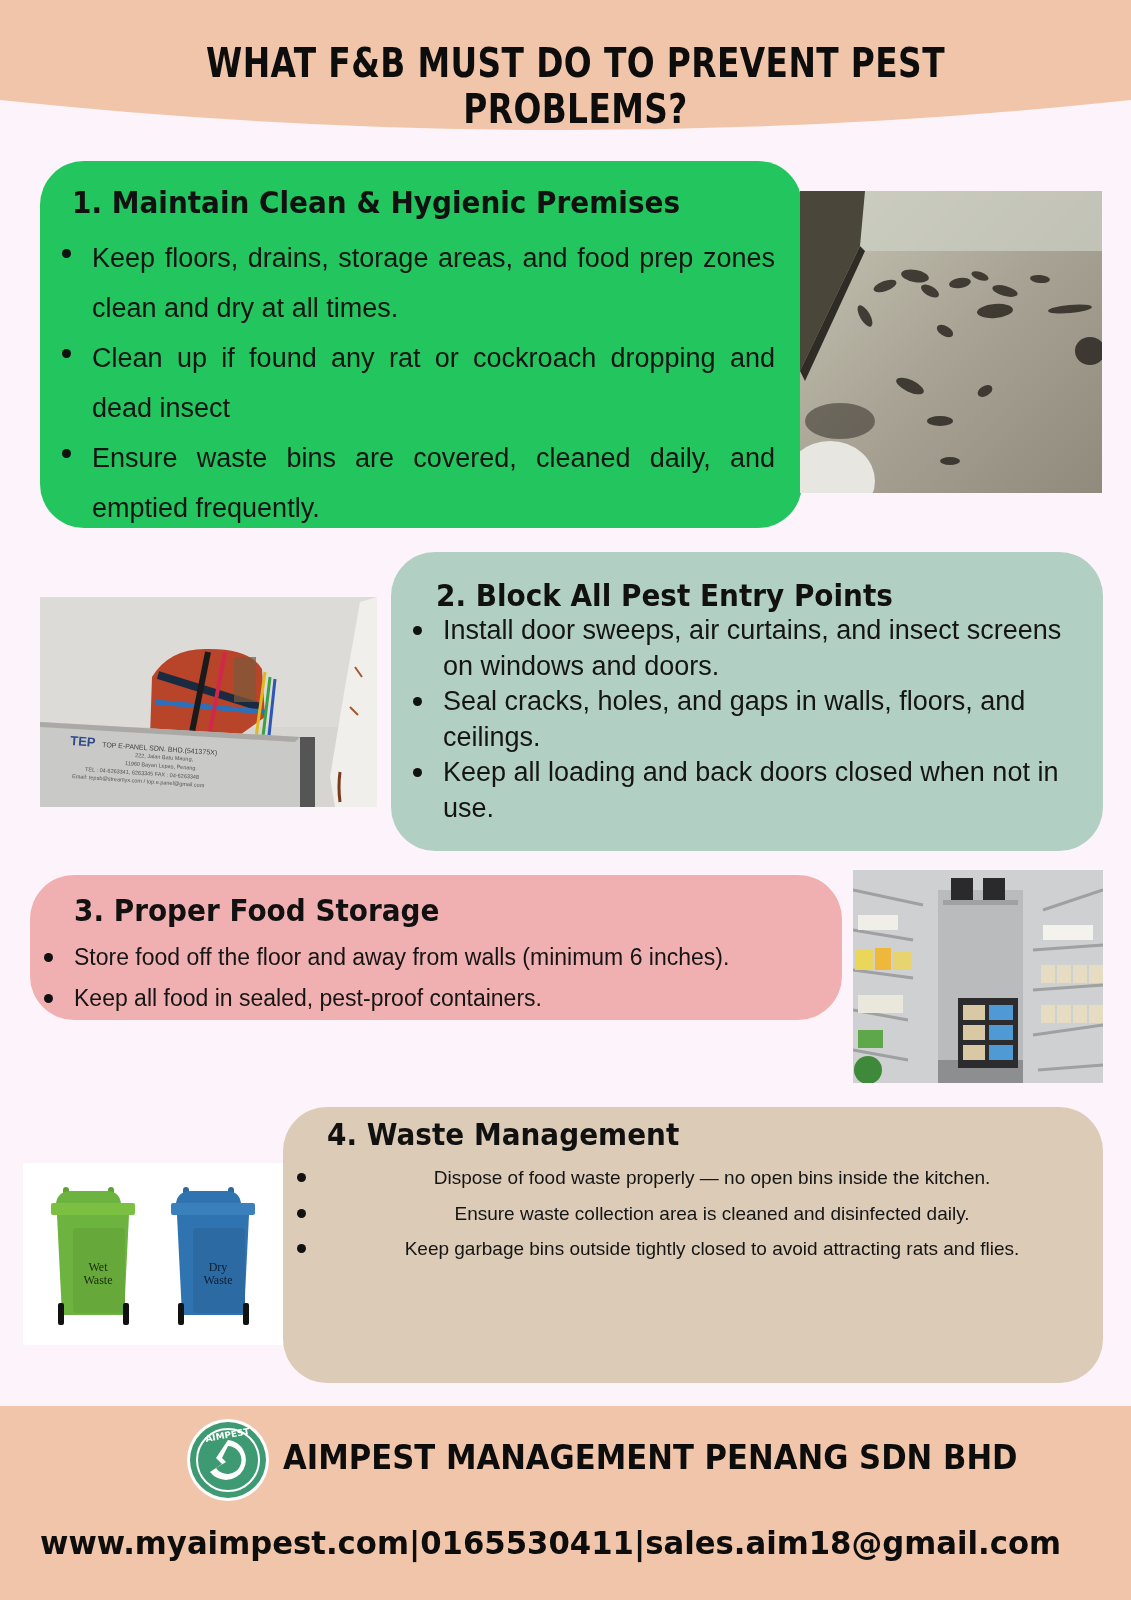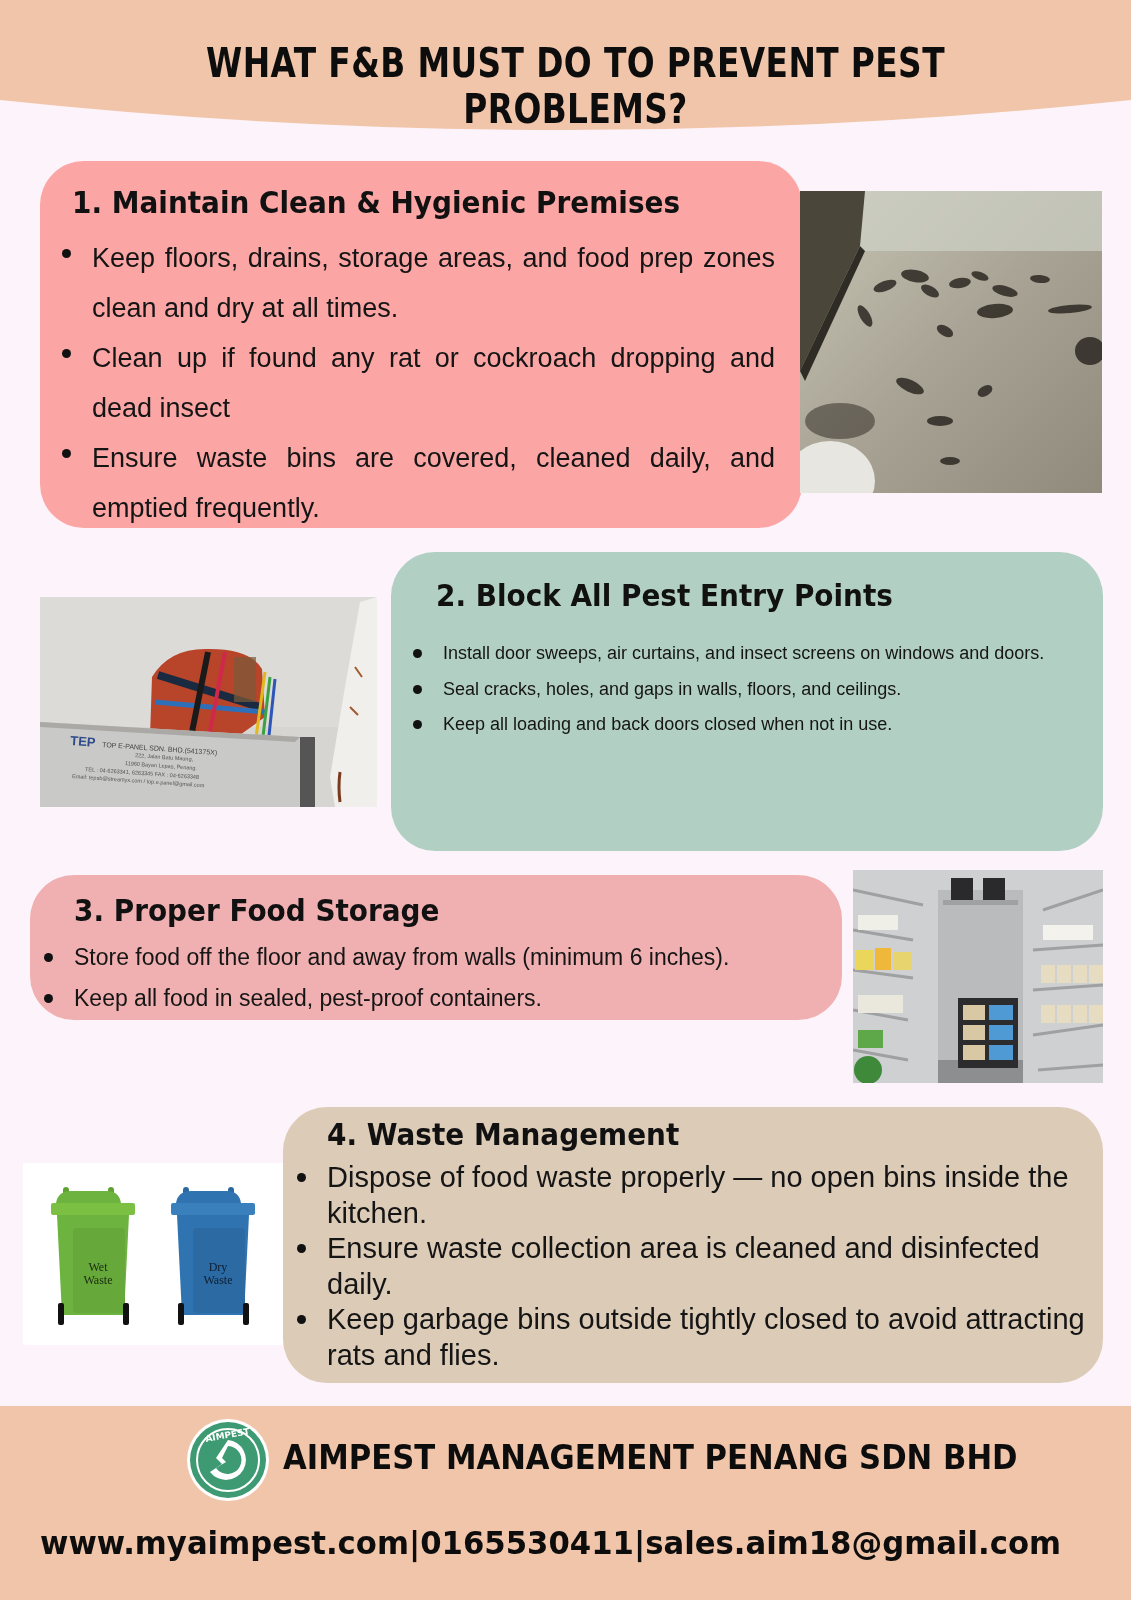--- a/index.html
+++ b/index.html
@@ -35,38 +35,38 @@
     font-family: "Liberation Sans", sans-serif;
     color: #151515;
   }
   .card li {
     position: relative; padding-left: 52px;
   }
   .card li::before {
     content: ""; position: absolute; left: 22px; width: 9px; height: 9px;
     border-radius: 50%; background: #111;
   }
-  .c1 { left: 40px; top: 161px; width: 762px; height: 367px; background: #fca5a5; }
+  .c1 { left: 40px; top: 161px; width: 762px; height: 367px; background: #22c55e; }
   .c1 h2 { left: 32px; top: 24px; }
   .c1 ul { left: 0px; top: 72px; width: 735px; font-size: 27px; line-height: 50px; text-align: justify; }
   .c1 li::before { top: 16px; }
 
   .c2 { left: 391px; top: 552px; width: 712px; height: 299px; background: #b2cfc3; padding-left: 16px; }
   .c2 h2 { left: 45px; top: 26px; }
-  .c2 ul { left: 0px; top: 84px; width: 690px; font-size: 18px; line-height: 35.5px; }
+  .c2 ul { left: 0px; top: 61px; width: 690px; font-size: 27px; line-height: 35.5px; }
   .c2 li::before { top: 13px; }
 
   .c3 { left: 30px; top: 875px; width: 812px; height: 145px; background: #f0b0b1; }
   .c3 h2 { left: 44px; top: 18px; }
   .c3 ul { left: -8px; top: 62px; width: 800px; font-size: 23px; line-height: 41px; }
   .c3 li::before { top: 16px; }
 
-  .c4 { left: 283px; top: 1107px; width: 820px; height: 276px; background: #dccbb7; }
+  .c4 { left: 283px; top: 1107px; width: 820px; height: 276px; background: #dccbb7; text-align: center; }
   .c4 h2 { left: 44px; top: 10px; }
-  .c4 ul { left: -8px; top: 53px; width: 822px; font-size: 29px; line-height: 35.5px; }
+  .c4 ul { left: -8px; top: 53px; width: 822px; font-size: 19px; line-height: 35.5px; }
   .c4 li::before { top: 13px; }
 
   .photo { position: absolute; overflow: hidden; }
   .p1 { left: 800px; top: 191px; width: 302px; height: 302px; background: #9a978c; }
   .p2 { left: 40px; top: 597px; width: 337px; height: 210px; background: #d8d7d4; }
   .p3 { left: 853px; top: 870px; width: 250px; height: 213px; background: #c9cacc; }
   .p4 { left: 23px; top: 1163px; width: 260px; height: 182px; background: #fef9c3; }
 
   .footer {
     position: absolute; left: 0; top: 1406px; width: 1131px; height: 194px;

